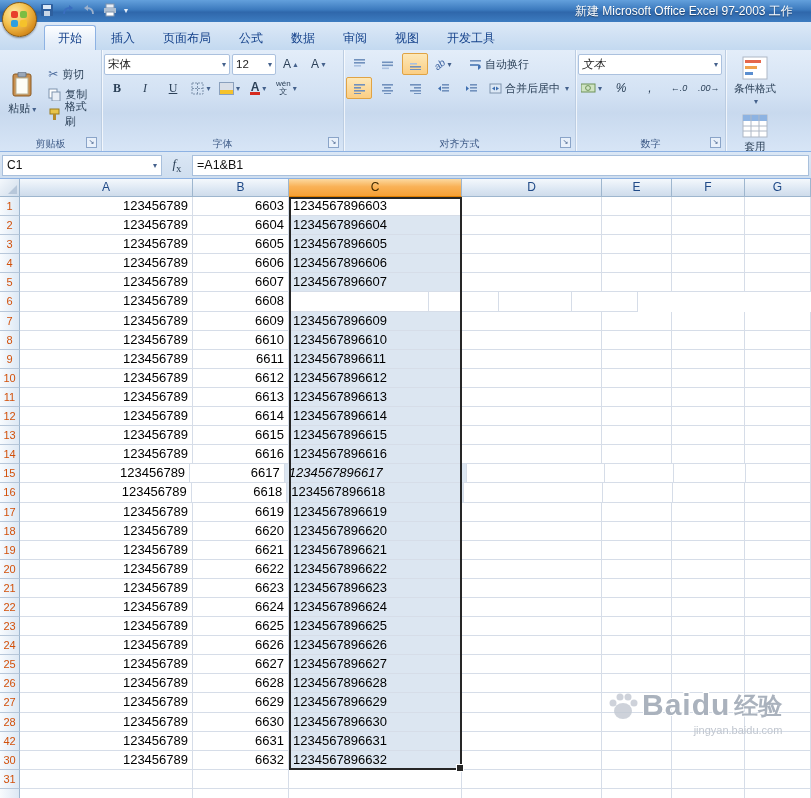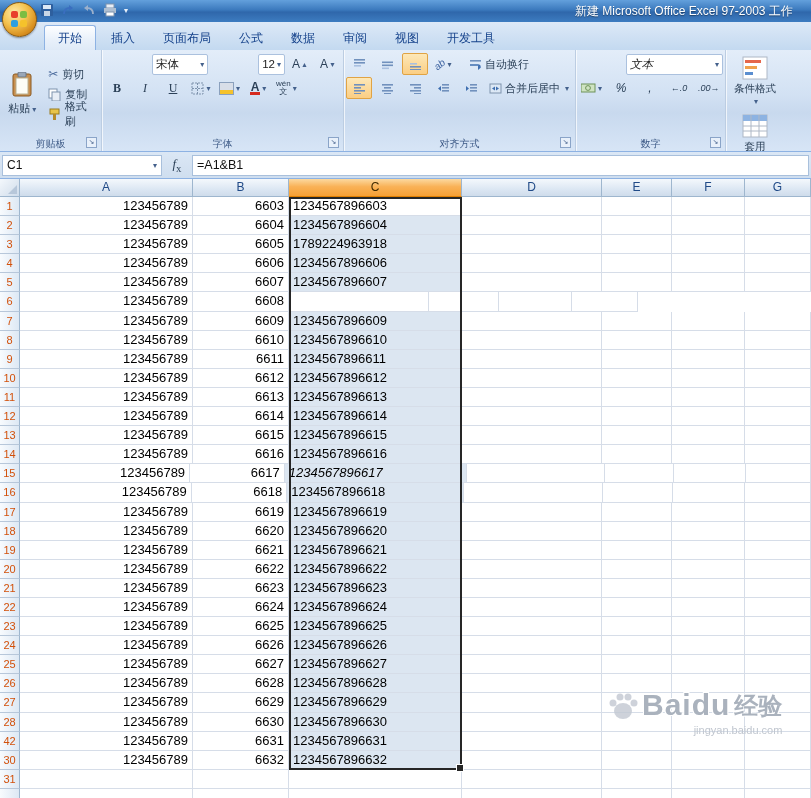--- a/index.html
+++ b/index.html
@@ -40,21 +40,21 @@
   .rg-body{flex:1;}
   .rg-label{position:relative;height:15px;line-height:15px;text-align:center;font-size:10px;color:#3e5b87;}
   .dlg{position:absolute;right:2px;bottom:3px;width:9px;height:9px;border:1px solid #8aa4c8;
     font-size:7px;line-height:8px;text-align:center;color:#3e5b87;background:#e8f0fa;}
   .caret{font-size:8px;color:#44618c;margin-left:2px;}
   .sbtn{display:flex;align-items:center;gap:4px;height:20px;font-size:11px;color:#2c4158;padding:0 3px;}
   .tbtn{display:flex;align-items:center;justify-content:center;height:20px;min-width:20px;font-size:12px;
     color:#2c4158;border:1px solid transparent;border-radius:2px;padding:0 2px;}
   .tbtn.on{background:linear-gradient(180deg,#fde8b8,#fbce84);border:1px solid #e0a344;}
   .selbox{display:flex;align-items:center;justify-content:space-between;background:#fff;
-    border:1px solid #abc1de;height:19px;font-size:11.5px;color:#222;padding:0 3px;border-radius:2px;margin-left:48px;}
+    border:1px solid #abc1de;height:19px;font-size:11.5px;color:#222;padding:0 3px;border-radius:2px;}
   .tiny{font-size:7px;margin-left:1px;color:#44618c;}
 
   .clip{display:flex;gap:3px;}
   .bigbtn{display:flex;flex-direction:column;align-items:center;justify-content:center;width:42px;gap:3px;
     font-size:11px;color:#2c4158;}
   .clip-col{display:flex;flex-direction:column;justify-content:center;}
   .scissors{color:#4a6a9c;font-size:12px;}
 
   .fontg .frow{display:flex;align-items:center;gap:2px;height:24px;}
   .fname{width:118px;}
@@ -462,21 +462,21 @@
         <div class="cell txt sel-fill" style="width: 173px;">1234567896604</div>
         <div class="cell txt" style="width: 140px;"></div>
         <div class="cell txt" style="width: 70px;"></div>
         <div class="cell txt" style="width: 73px;"></div>
         <div class="cell txt" style="width: 66px;"></div>
       </div>
       <div class="grow">
         <div class="rowhead">3</div>
         <div class="cell num" style="width: 173px;">123456789</div>
         <div class="cell num" style="width: 96px;">6605</div>
-        <div class="cell txt sel-fill" style="width: 173px;">1789224963918</div>
+        <div class="cell txt sel-fill" style="width: 173px;">1234567896605</div>
         <div class="cell txt" style="width: 140px;"></div>
         <div class="cell txt" style="width: 70px;"></div>
         <div class="cell txt" style="width: 73px;"></div>
         <div class="cell txt" style="width: 66px;"></div>
       </div>
       <div class="grow">
         <div class="rowhead">4</div>
         <div class="cell num" style="width: 173px;">123456789</div>
         <div class="cell num" style="width: 96px;">6606</div>
         <div class="cell txt sel-fill" style="width: 173px;">1234567896606</div>

